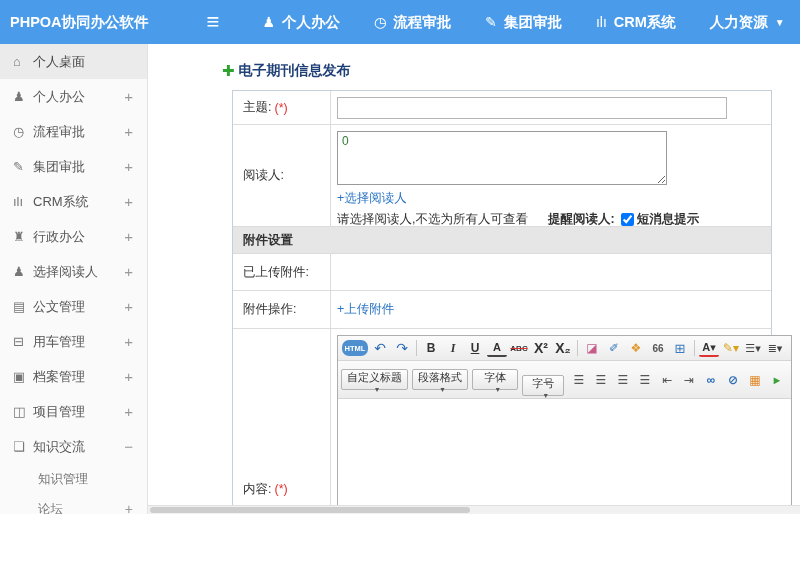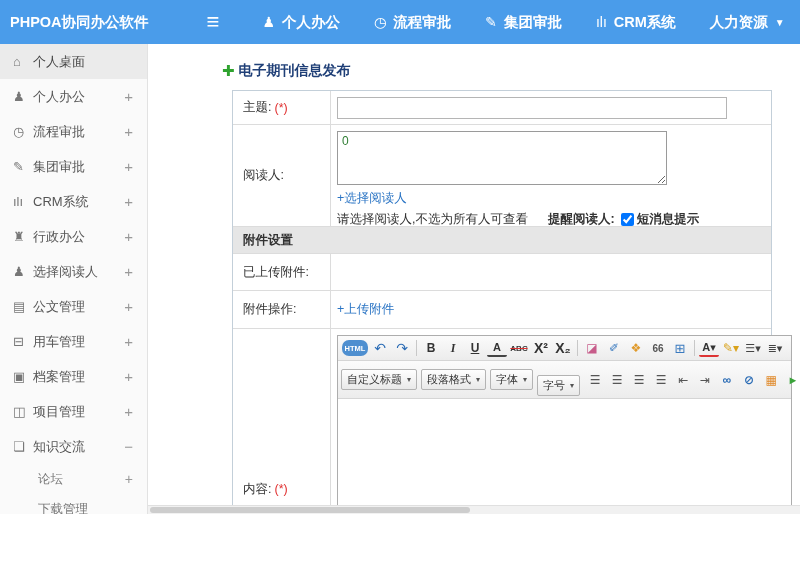--- a/index.html
+++ b/index.html
@@ -69,21 +69,21 @@
   .tbtn.supsub { font-size:14px; font-weight:bold; }
   .tbtn.eraser { color:#c75c8a; font-size:12px; }
   .tbtn.painter { color:#3a7abf; font-size:12px; }
   .tbtn.brush { color:#e09a2b; font-size:12px; }
   .tbtn.quote { color:#555; font-weight:bold; font-size:10px; }
   .tbtn.table { color:#3a7abf; font-size:13px; }
   .tbtn.fcolor { font-weight:bold; border-bottom:2px solid #d33; height:17px; }
   .tbtn.hlight { color:#d9a21a; font-size:12px; }
   .tbtn.list { color:#444; font-size:11px; }
   .tsep { width:1px; height:16px; background:#c8c8c8; margin:0 3px; flex:0 0 1px; }
-  .tdrop { display:flex; align-items:center; justify-content:space-between; height:21px; background:linear-gradient(#fefefe,#e9e9e9); border:1px solid #b3b3b3; border-radius:2px; font-size:11px; color:#333; padding:0 5px; margin-right:4px; cursor:pointer; white-space:nowrap; }
+  .tdrop { display:flex; align-items:center; justify-content:space-between; height:21px; background:linear-gradient(#fefefe,#e9e9e9); border:1px solid #b3b3b3; border-radius:2px; font-size:11px; color:#333; padding:0 5px; margin-right:4px; cursor:pointer; white-space:nowrap;flex-direction:column; }
   .tdrop .dcaret { font-size:8px; color:#555; margin-left:5px; }
   .w1{width:78px;} .w2{width:66px;} .w3{width:56px;} .w4{width:50px;margin-top:12px;}
   .ico-gray{color:#555; font-size:12px;} .ico-blue{color:#2b6cb5; font-size:12px; font-weight:bold;}
   .ico-orange{color:#e08a2b; font-size:12px;} .ico-green{color:#3aa33a; font-size:11px;}
   .editor-content { height:260px; background:#fff; }
 
   
   .h-scroll { position:absolute; left:0; right:0; bottom:0; height:9px; background:#f1f1f1; border-top:1px solid #e0e0e0; z-index:5; }
   .h-thumb { position:absolute; left:2px; top:1px; height:6px; width:320px; background:#cdcdcd; border-radius:3px; cursor:pointer; }
 </style>
@@ -172,20 +172,24 @@
     </div>
     <div class="side-item">
       <span class="sicon">◫</span>
       <span>项目管理</span>
       <span class="sexpand">+</span>
     </div>
     <div class="side-item">
       <span class="sicon">❏</span>
       <span>知识交流</span>
       <span class="sexpand">−</span>
+    </div>
+    <div class="side-sub">
+      <span>知识管理</span>
+      <span class="sexpand"></span>
     </div>
     <div class="side-sub">
       <span>论坛</span>
       <span class="sexpand">+</span>
     </div>
     <div class="side-sub">
       <span>下载管理</span>
       <span class="sexpand"></span>
     </div>
     <div class="side-sub">

